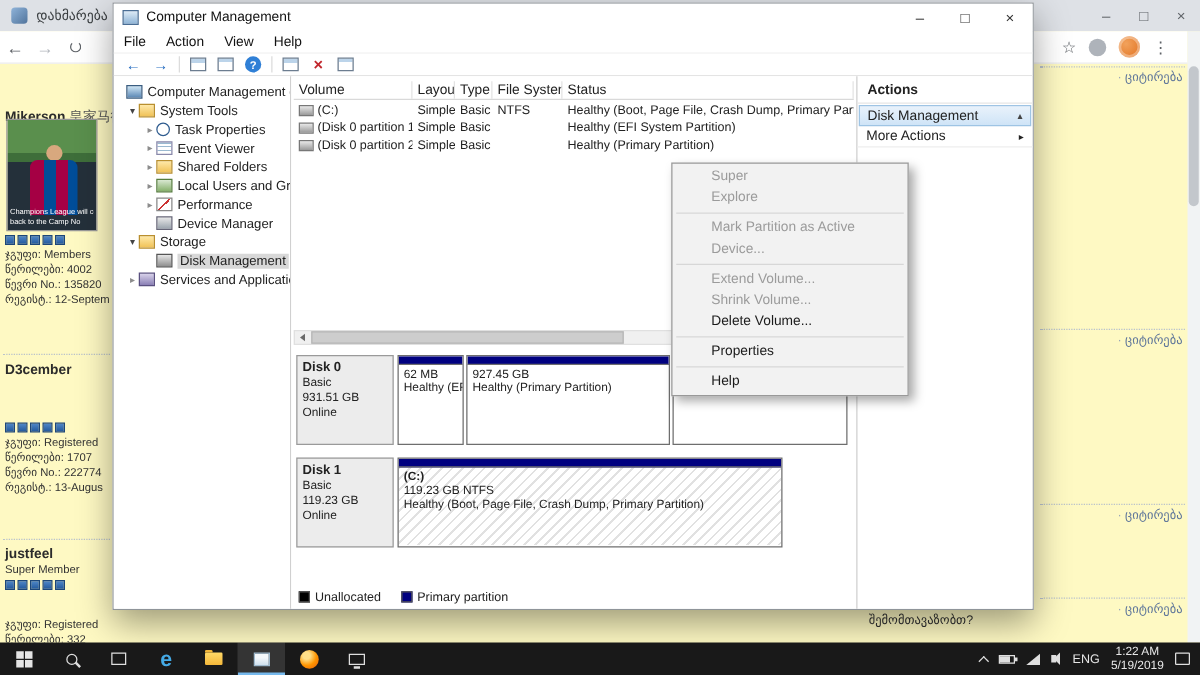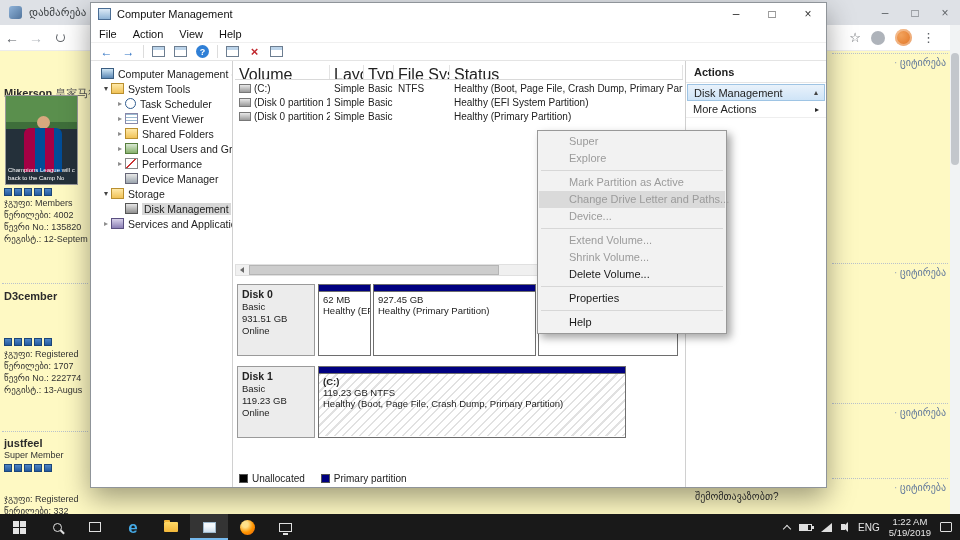--- a/index.html
+++ b/index.html
@@ -76,21 +76,21 @@
   .ico.doc{background:#fff repeating-linear-gradient(180deg,#9bbad1 0 1px,transparent 1px 3px);border-color:#88a}
   .ico.users{background:linear-gradient(180deg,#d9e8d2,#86b06b);border-color:#567d3e}
   .ico.perf{background:#fff linear-gradient(135deg,transparent 45%,#c33 45% 55%,transparent 55%);border-color:#888}
   .ico.device{background:linear-gradient(180deg,#e8e8e8,#9aa4ad);border-color:#667}
   .ico.disk{background:linear-gradient(180deg,#e6e6e6,#8f8f8f);border-color:#555}
   .ico.services{background:linear-gradient(180deg,#d8d2ea,#8a7fb5);border-color:#5a5080}
   .lv1{padding-left:10px}.lv2{padding-left:24px}
 
   
   .center{position:absolute;left:142px;top:58px;width:452px;bottom:0;background:#fff;overflow:hidden}
-  .vhead{position:absolute;left:2px;right:2px;top:4px;height:15px;display:flex;font-size:16px;border-bottom:1px solid #d9d9d9}
+  .vhead{position:absolute;left:2px;right:2px;top:4px;height:15px;display:flex;font-size:11px;border-bottom:1px solid #d9d9d9}
   .vhead span{padding:1px 4px;border-right:1px solid #e3e3e3;overflow:hidden;white-space:nowrap}
   .vrows{position:absolute;left:2px;right:2px;top:20px}
   .vrow{display:flex;height:14px;align-items:center;font-size:10px}
   .c0{width:95px;flex:none}.c1{width:34px;flex:none}.c2{width:30px;flex:none}.c3{width:56px;flex:none}.c4{flex:1}
   .vcell{padding:0 4px;white-space:nowrap;overflow:hidden;display:flex;align-items:center}
   .vico{width:12px;height:9px;flex:none;margin-right:3px;border:1px solid #777;background:linear-gradient(180deg,#e8e8e8,#9a9a9a)}
   .hscroll{position:absolute;left:2px;right:2px;top:203px;height:12px;background:#f0f0f0;border:1px solid #e0e0e0}
   .harrow{position:absolute;top:0;width:12px;height:10px;display:flex;align-items:center;justify-content:center}
   .harrow.l{left:0}.harrow.r{right:0}
   .tri-l{width:0;height:0;border-top:3px solid transparent;border-bottom:3px solid transparent;border-right:4px solid #6a6a6a}
@@ -295,21 +295,21 @@
         <span class="tlab">Computer Management (Local)</span>
       </div>
       <div class="trow lv1">
         <span class="exp open">▾</span>
         <span class="ico folder"></span>
         <span class="tlab">System Tools</span>
       </div>
       <div class="trow lv2">
         <span class="exp">▸</span>
         <span class="ico clock"></span>
-        <span class="tlab">Task Scheduler</span>
+        <span class="tlab">Task Properties</span>
       </div>
       <div class="trow lv2">
         <span class="exp">▸</span>
         <span class="ico doc"></span>
         <span class="tlab">Event Viewer</span>
       </div>
       <div class="trow lv2">
         <span class="exp">▸</span>
         <span class="ico folder"></span>
         <span class="tlab">Shared Folders</span>
@@ -452,21 +452,20 @@
         <span class="arr">▸</span>
       </div>
     </div>
   </div>
 
   <div class="ctx">
     <div class="ci dis">Super</div>
     <div class="ci dis">Explore</div>
     <div class="csep"></div>
     <div class="ci dis">Mark Partition as Active</div>
-    <div class="ci dis hov">Change Drive Letter and Paths...</div>
     <div class="ci dis">Device...</div>
     <div class="csep"></div>
     <div class="ci dis">Extend Volume...</div>
     <div class="ci dis">Shrink Volume...</div>
     <div class="ci">Delete Volume...</div>
     <div class="csep"></div>
     <div class="ci">Properties</div>
     <div class="csep"></div>
     <div class="ci">Help</div>
   </div>

